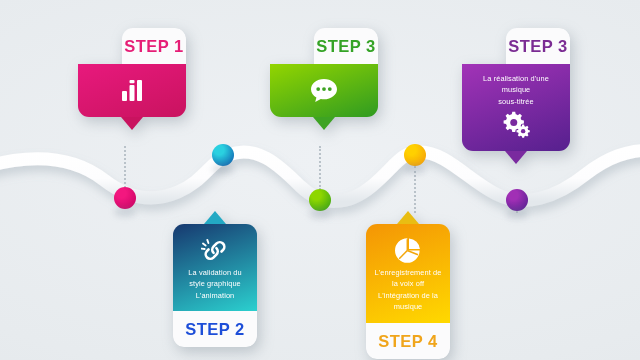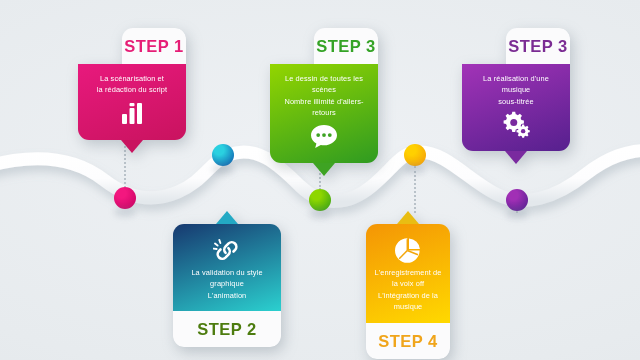--- a/index.html
+++ b/index.html
@@ -161,40 +161,36 @@
       <div class="leader" style="left: 223px; top: 146px; height: 0px;"></div>
       <div class="leader" style="left: 320px; top: 146px; height: 44px;"></div>
       <div class="leader" style="left: 415px; top: 166px; height: 47px;"></div>
       <div class="leader" style="left: 517px; top: 211px; height: 2px;"></div>
     </div>
   <div id="cards-layer">
       <div class="card top" style="left: 78px; top: 28px; width: 108px;">
         <div class="card-inner">
           <div class="label-band" style="color: rgb(230, 30, 118);">STEP 1</div>
           <div class="body-band" style="background: linear-gradient(160deg, rgb(232, 25, 125) 0%, rgb(201, 19, 95) 100%);">
-            <div class="body-text">La scénarisation et
-la rédaction du script</div>
             <div class="icon-wrap">
               <svg width="26" height="26" viewBox="0 0 26 26">
         <rect x="3" y="14" width="5" height="10" rx="1" fill="white"></rect>
         <rect x="10.5" y="8" width="5" height="16" rx="1" fill="white"></rect>
         <rect x="18" y="3" width="5" height="21" rx="1" fill="white"></rect>
         <rect x="10.5" y="3" width="5" height="3.2" rx="1" fill="white"></rect>
       </svg>
             </div>
           </div>
         </div>
         <div class="pointer down" style="border-top: 13px solid rgb(201, 19, 95); bottom: -13px;"></div>
       </div>
       <div class="card top" style="left: 270px; top: 28px; width: 108px;">
         <div class="card-inner">
           <div class="label-band" style="color: rgb(53, 163, 38);">STEP 3</div>
           <div class="body-band" style="background: linear-gradient(160deg, rgb(147, 213, 0) 0%, rgb(47, 155, 33) 100%);">
-            <div class="body-text">Le dessin de toutes les scènes
-Nombre illimité d'allers-retours</div>
             <div class="icon-wrap">
               <svg width="28" height="26" viewBox="0 0 28 26">
         <path d="M14 2 C6.8 2 1 6.6 1 12.2 C1 15.6 3.1 18.6 6.4 20.5 L5.2 25 L10.8 21.9 C11.8 22.1 12.9 22.3 14 22.3 C21.2 22.3 27 17.7 27 12.2 C27 6.6 21.2 2 14 2 Z" fill="white"></path>
         <circle cx="8.2" cy="12.1" r="1.9" fill="#3ea323"></circle>
         <circle cx="14" cy="12.1" r="1.9" fill="#3ea323"></circle>
         <circle cx="19.8" cy="12.1" r="1.9" fill="#3ea323"></circle>
       </svg>
             </div>
           </div>
         </div>
@@ -211,40 +207,40 @@
         <path d="M11.3 0.8 l2.9 0 l0.55 2.5 a8 8 0 0 1 2.0 0.85 l2.15 -1.4 l2.05 2.05 l-1.4 2.15 a8 8 0 0 1 0.85 2.0 l2.5 0.55 l0 2.9 l-2.5 0.55 a8 8 0 0 1 -0.85 2.0 l1.4 2.15 l-2.05 2.05 l-2.15 -1.4 a8 8 0 0 1 -2.0 0.85 l-0.55 2.5 l-2.9 0 l-0.55 -2.5 a8 8 0 0 1 -2.0 -0.85 l-2.15 1.4 l-2.05 -2.05 l1.4 -2.15 a8 8 0 0 1 -0.85 -2.0 l-2.5 -0.55 l0 -2.9 l2.5 -0.55 a8 8 0 0 1 0.85 -2.0 l-1.4 -2.15 l2.05 -2.05 l2.15 1.4 a8 8 0 0 1 2.0 -0.85 Z" fill="white"></path>
         <circle cx="12.75" cy="11.4" r="3.5" fill="#7a2a9f"></circle>
         <path d="M21.2 13.6 l1.9 0 l0.36 1.62 a5.2 5.2 0 0 1 1.3 0.55 l1.4 -0.9 l1.33 1.33 l-0.9 1.4 a5.2 5.2 0 0 1 0.55 1.3 l1.62 0.36 l0 1.9 l-1.62 0.36 a5.2 5.2 0 0 1 -0.55 1.3 l0.9 1.4 l-1.33 1.33 l-1.4 -0.9 a5.2 5.2 0 0 1 -1.3 0.55 l-0.36 1.62 l-1.9 0 l-0.36 -1.62 a5.2 5.2 0 0 1 -1.3 -0.55 l-1.4 0.9 l-1.33 -1.33 l0.9 -1.4 a5.2 5.2 0 0 1 -0.55 -1.3 l-1.62 -0.36 l0 -1.9 l1.62 -0.36 a5.2 5.2 0 0 1 0.55 -1.3 l-0.9 -1.4 l1.33 -1.33 l1.4 0.9 a5.2 5.2 0 0 1 1.3 -0.55 Z" fill="white"></path>
         <circle cx="22.15" cy="20.13" r="2.2" fill="#7a2a9f"></circle>
       </svg>
             </div>
           </div>
         </div>
         <div class="pointer down" style="border-top: 13px solid rgb(122, 42, 159); bottom: -13px;"></div>
       </div>
-      <div class="card bottom" style="left: 173px; top: 224px; width: 108px;">
+      <div class="card bottom" style="left: 173px; top: 224px; width: 84px;">
         <div class="card-inner">
           <div class="body-band" style="background: linear-gradient(160deg, rgb(23, 56, 111) 0%, rgb(43, 208, 207) 100%);">
             <div class="icon-wrap">
               <svg width="28" height="27" viewBox="0 0 28 27">
         <g stroke="white" stroke-width="2.6" fill="none" stroke-linecap="round">
           <path d="M15.4 11.1 a4.6 4.6 0 0 1 0 6.5 l-3.0 3.0 a4.6 4.6 0 0 1 -6.5 -6.5 l1.6 -1.6"></path>
           <path d="M12.6 15.9 a4.6 4.6 0 0 1 0 -6.5 l3.0 -3.0 a4.6 4.6 0 0 1 6.5 6.5 l-1.6 1.6"></path>
         </g>
         <g stroke="white" stroke-width="1.9" stroke-linecap="round">
           <path d="M4.6 8.6 L2.0 6.6"></path>
           <path d="M7.4 6.0 L6.3 2.9"></path>
           <path d="M3.6 12.0 L0.6 11.6"></path>
         </g>
       </svg>
             </div>
             <div class="body-text">La validation du style graphique
 L'animation</div>
           </div>
-          <div class="label-band" style="color: #4d7c0f;">STEP 2</div>
+          <div class="label-band" style="color: #1d4ed8;">STEP 2</div>
         </div>
         <div class="pointer up" style="border-bottom: 13px solid rgb(35, 169, 196); top: -13px;"></div>
       </div>
       <div class="card bottom" style="left: 366px; top: 224px; width: 84px;">
         <div class="card-inner">
           <div class="body-band" style="background: linear-gradient(160deg, rgb(244, 149, 5) 0%, rgb(255, 217, 0) 100%);">
             <div class="icon-wrap">
               <svg width="28" height="27" viewBox="0 0 28 27">
         <path d="M13.3 13.5 L13.3 1.2 A12.3 12.3 0 0 0 13.3 25.8 A12.3 12.3 0 0 0 25.6 13.5 Z" fill="white"></path>
         <path d="M15.0 12.0 L15.0 1.4 A11.5 11.5 0 0 1 25.9 12.0 Z" fill="white"></path>

